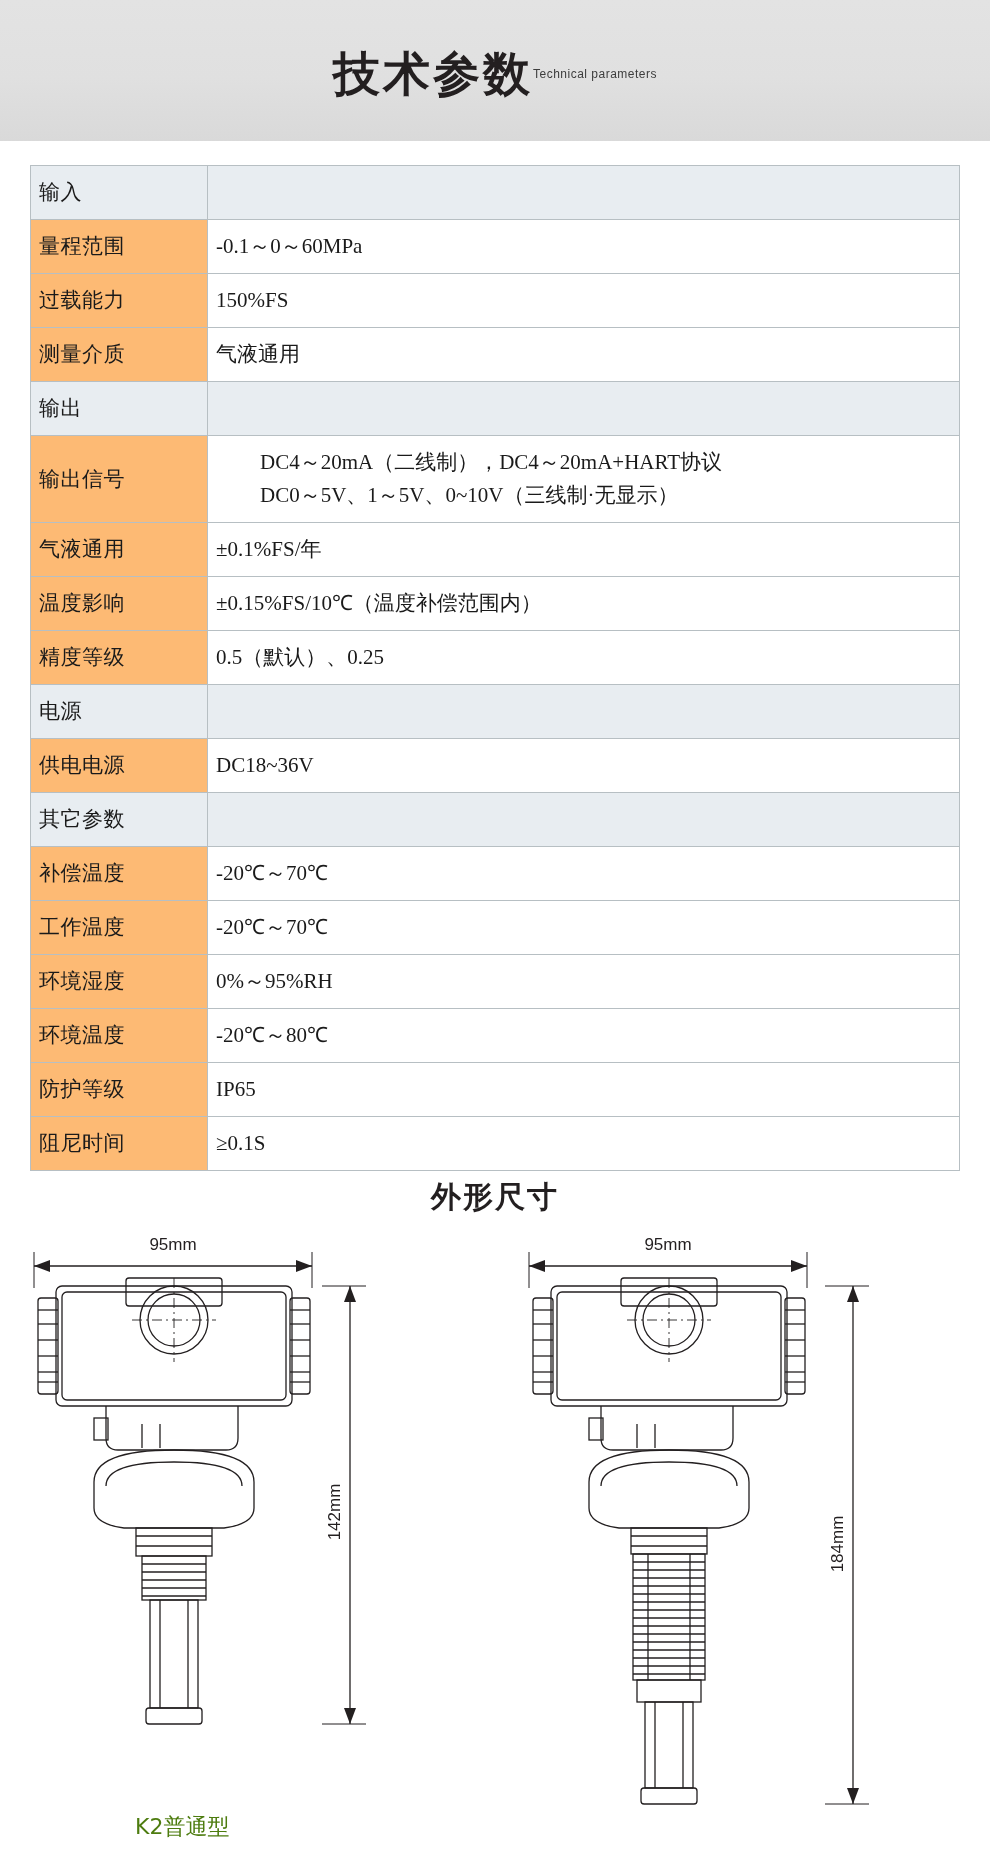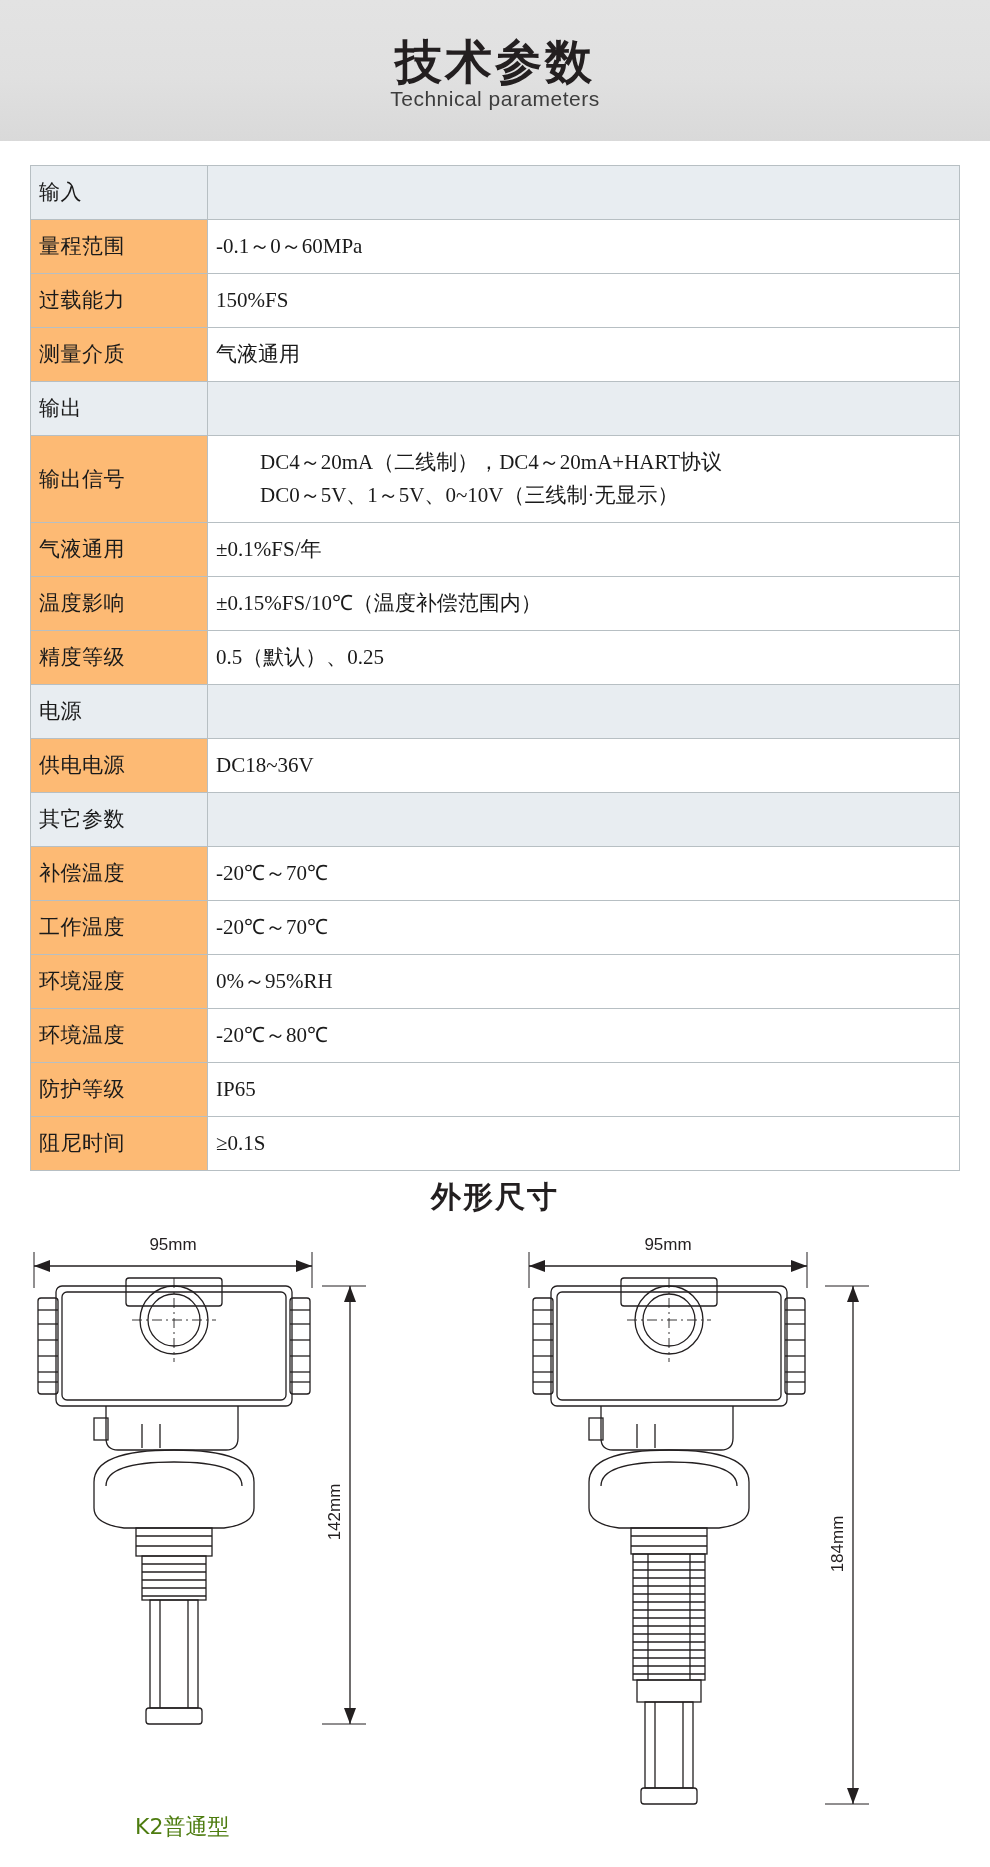--- a/index.html
+++ b/index.html
@@ -15,37 +15,37 @@
     position: relative;
     overflow: hidden;
   }
 
   
   .header {
     width: 990px;
     height: 141px;
     background: linear-gradient(to bottom, #e3e3e3 0%, #e0e0e0 55%, #d9d9d9 100%);
     display: flex;
-    flex-direction: column;
+    flex-direction: row;
     align-items: center;
     justify-content: center;
     box-sizing: border-box;
     padding-top: 6px;
   }
   .header-title {
     font-family: "DejaVu Sans", sans-serif;
     font-weight: bold;
     font-size: 47px;
     letter-spacing: 3px;
     color: #231f20;
     line-height: 1.1;
   }
   .header-sub {
     font-family: "Liberation Sans", sans-serif;
-    font-size: 21px;
+    font-size: 12px;
     color: #3d3d3d;
     letter-spacing: 0.5px;
   }
 
   
   .table-wrap {
     margin: 24px 30px 0 30px;
     width: 930px;
   }
   table.spec {

